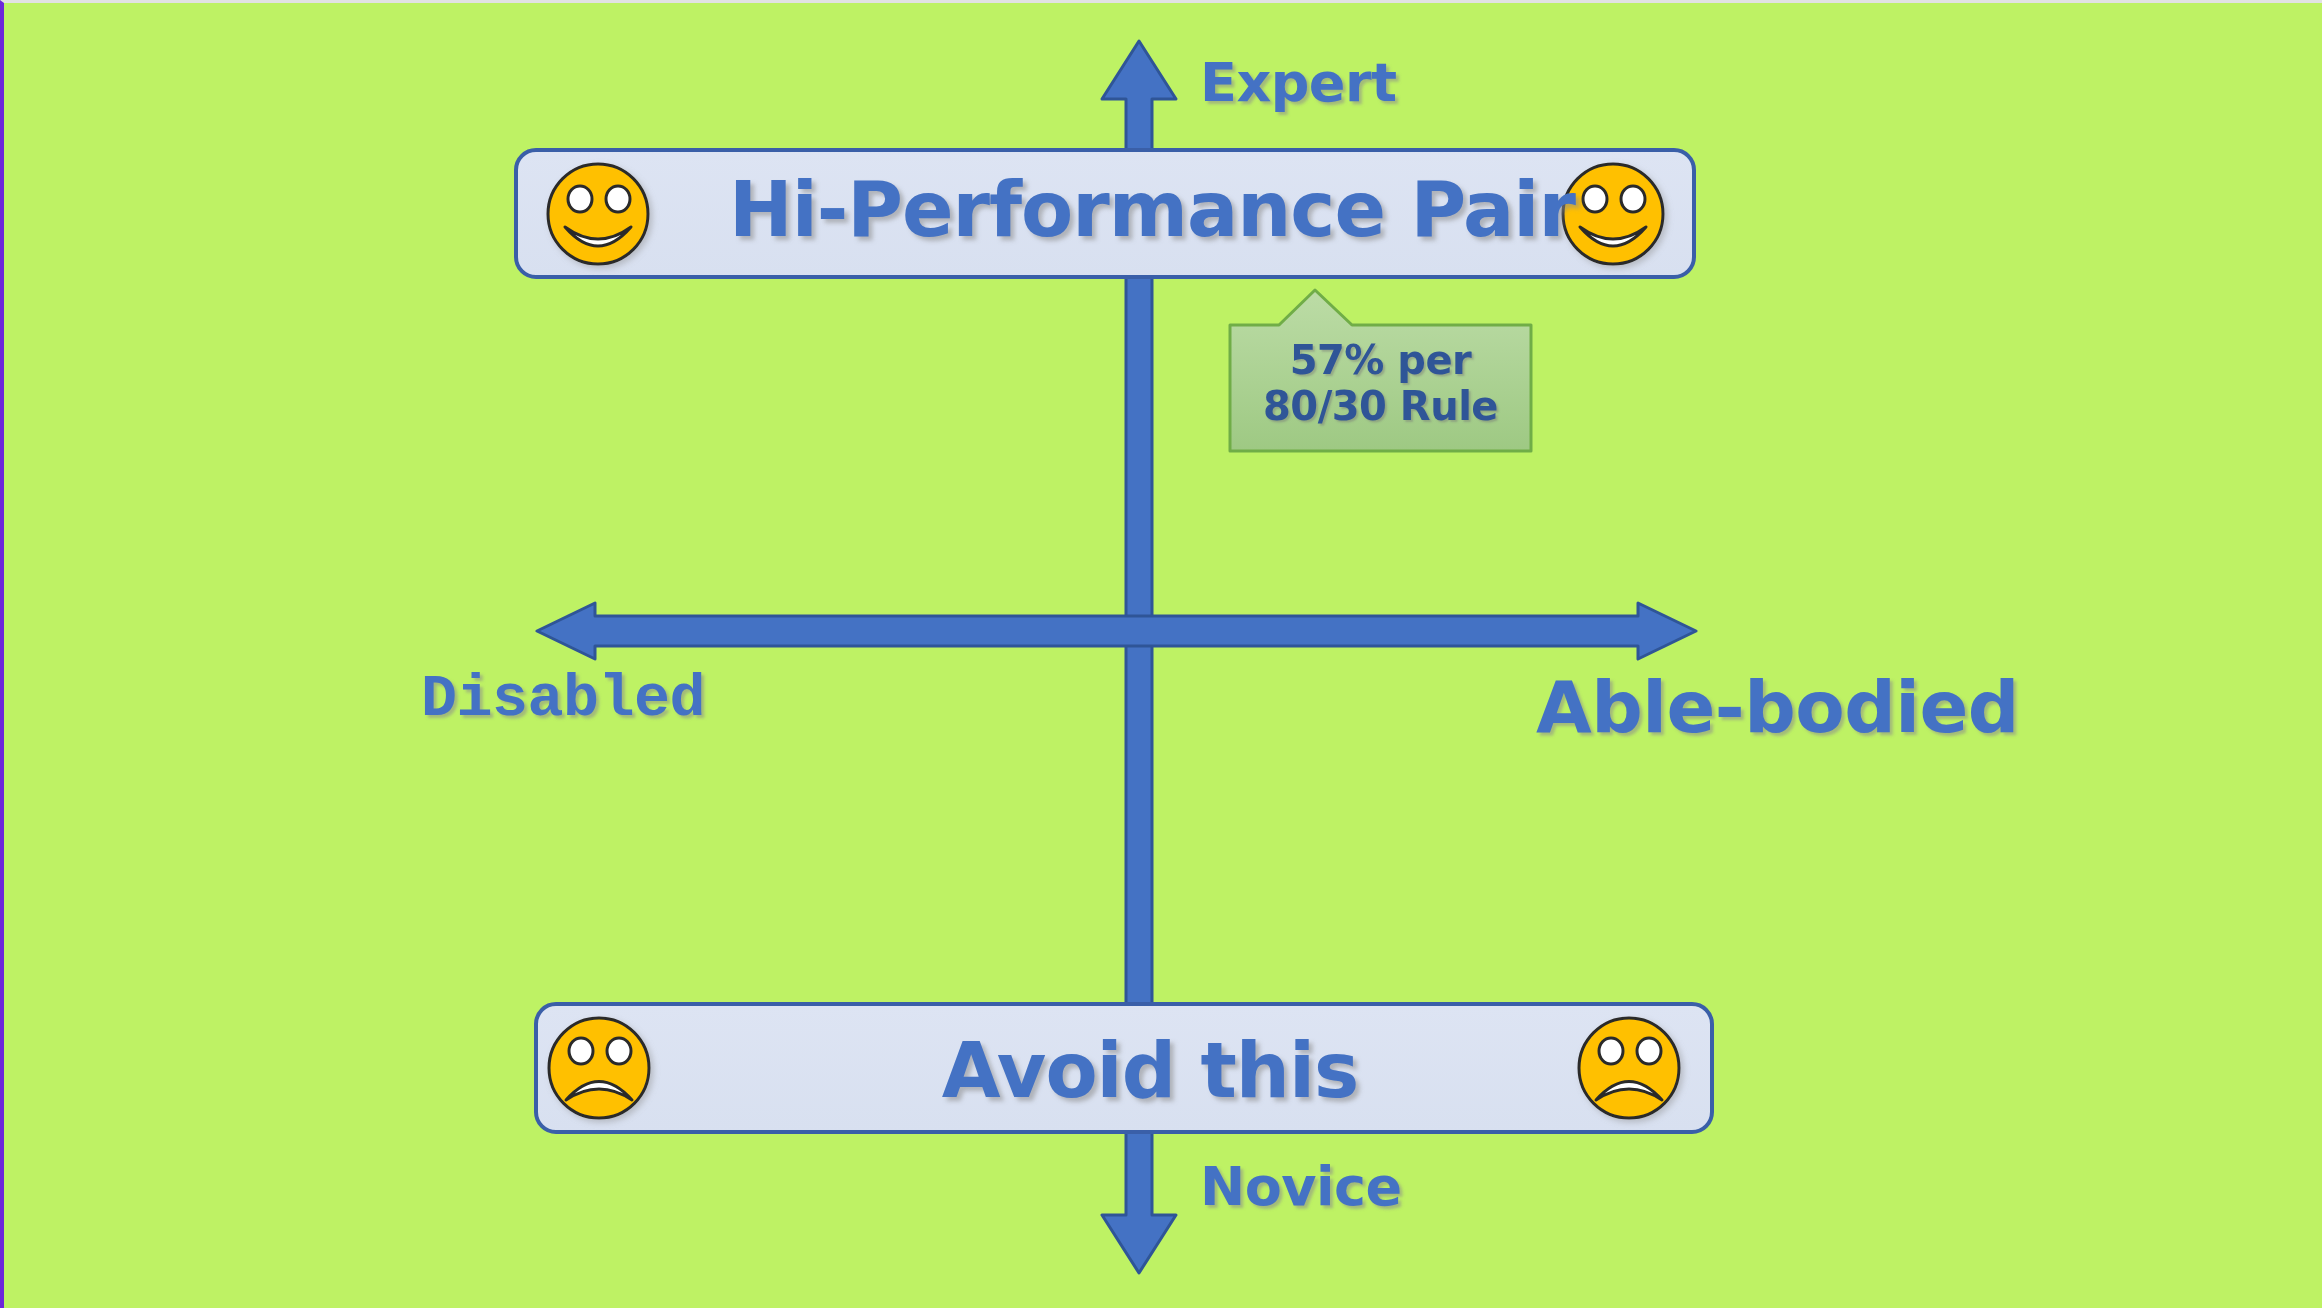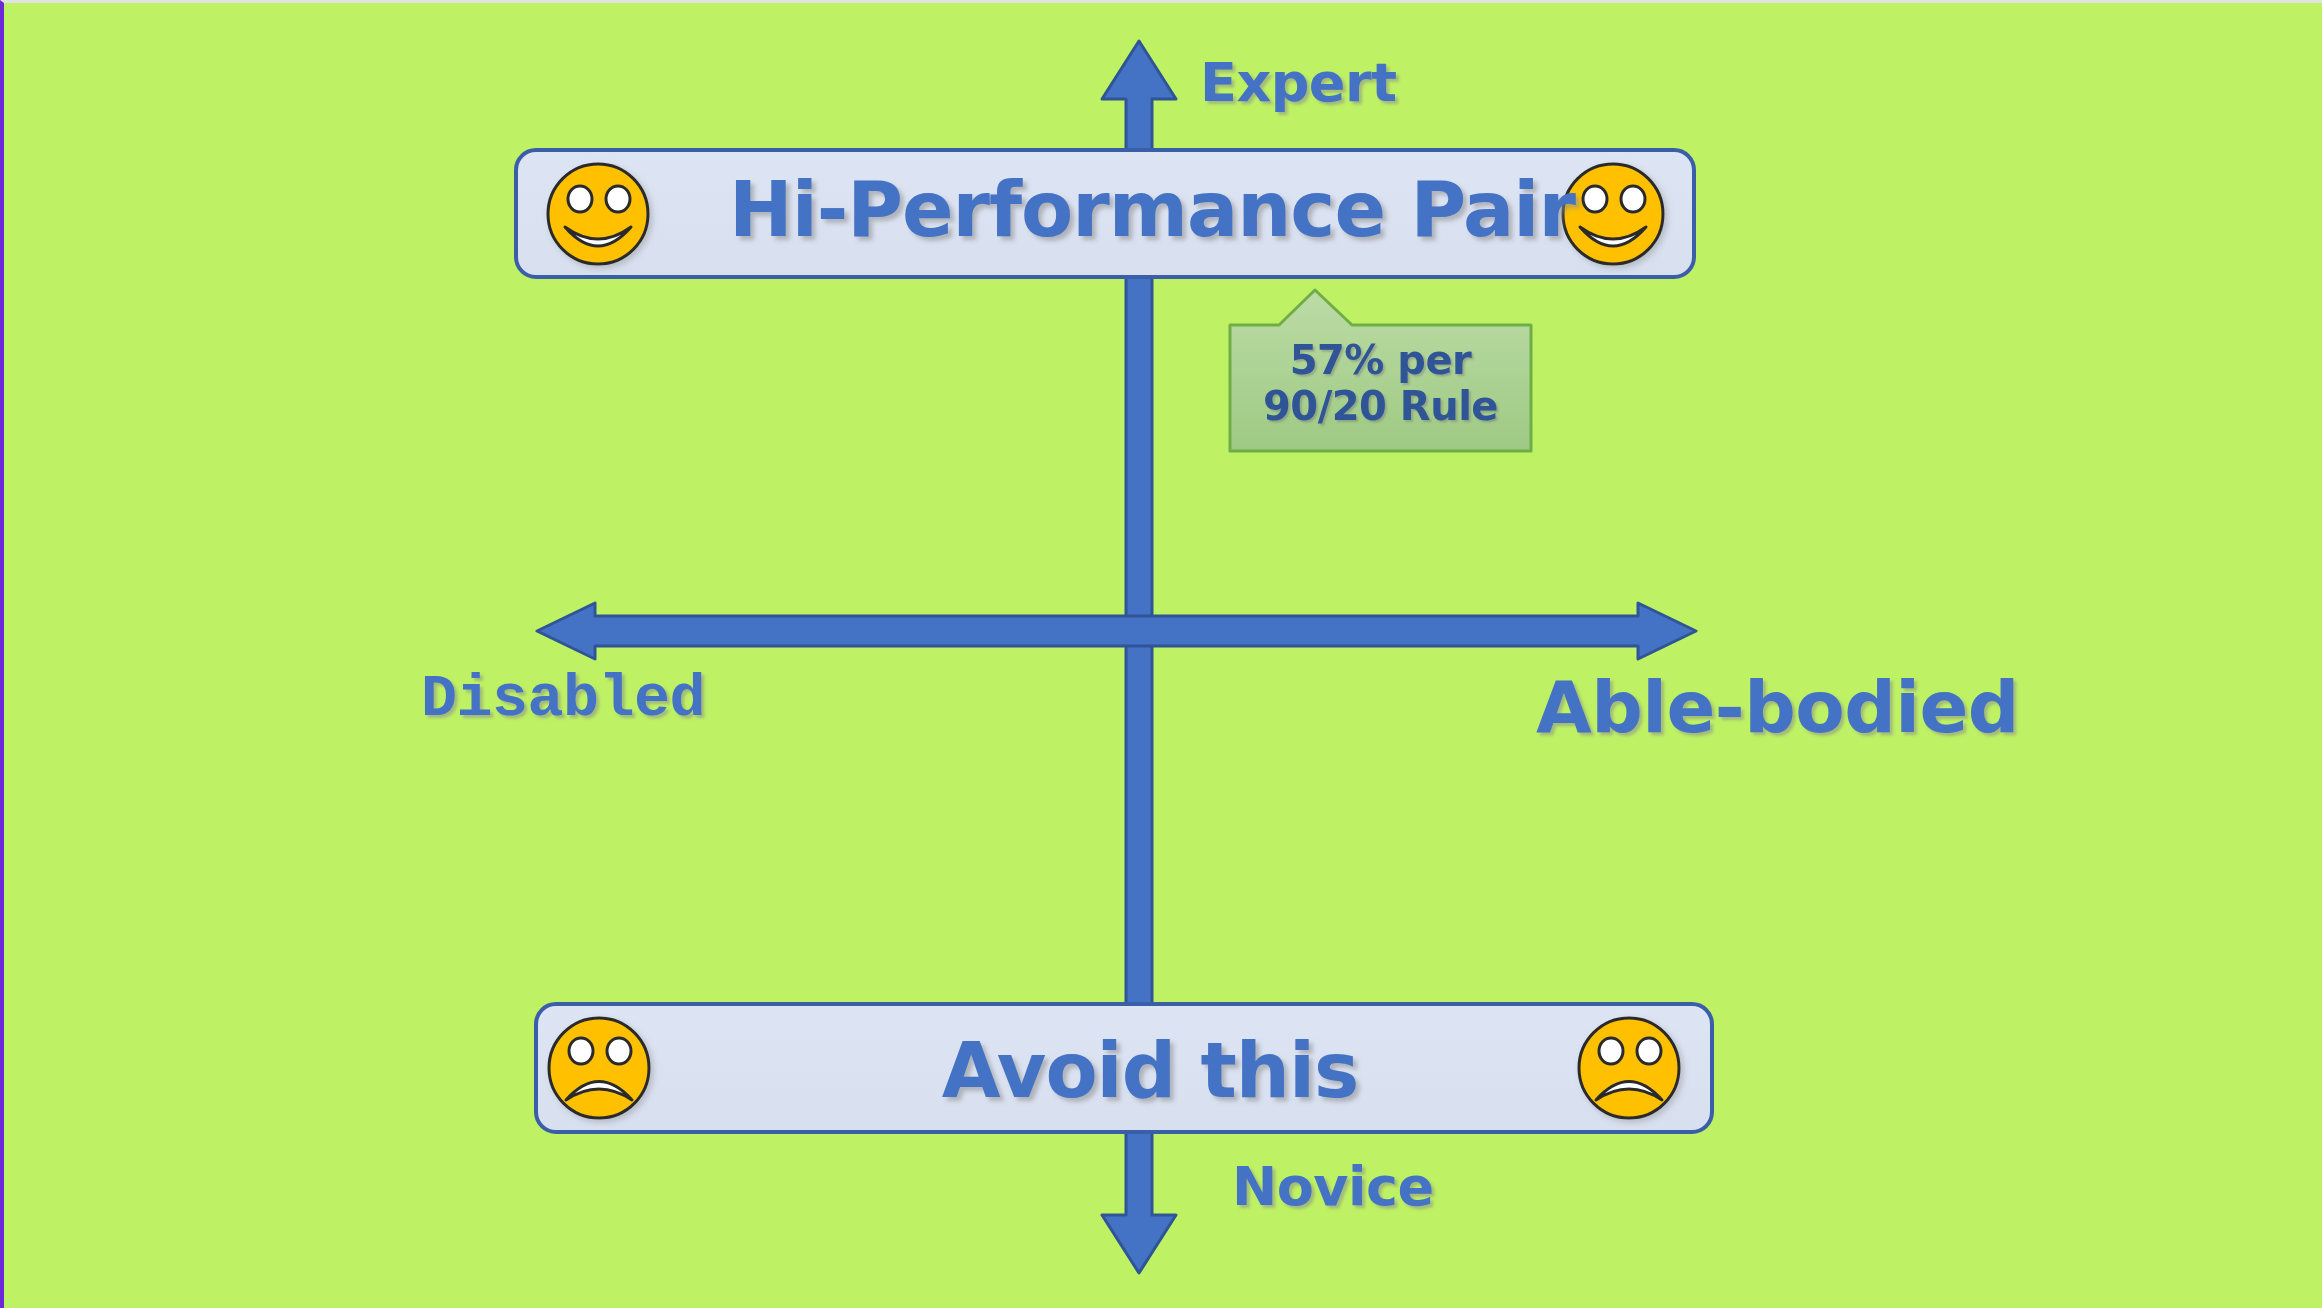--- a/index.html
+++ b/index.html
@@ -45,21 +45,20 @@
   }
   #label-expert {
     left: 1196px;
     top: 48px;
     font-size: 54px;
   }
   #label-novice {
     left: 1196px;
     top: 1152px;
     font-size: 54px;
-    margin-left: 32px;
   }
   #label-disabled {
     left: 417px;
     top: 662px;
     font-size: 60px;
     font-family: Liberation Mono, monospace;
   }
   #label-ablebodied {
     left: 1532px;
     top: 662px;
@@ -216,16 +215,16 @@
   <div class="axis-label" id="label-disabled">Disabled</div>
 
   <div class="axis-label" id="label-ablebodied">Able-bodied</div>
 
   <div class="banner-text" id="text-hi-performance">Hi-Performance Pair</div>
 
   <div class="banner-text" id="text-avoid-this">Avoid this</div>
 
   <div class="callout-text">
     <span>57% per</span>
-    <span>90/20 Rule</span>
+    <span>80/30 Rule</span>
   </div>
 
 </div>
 
 </body></html>

